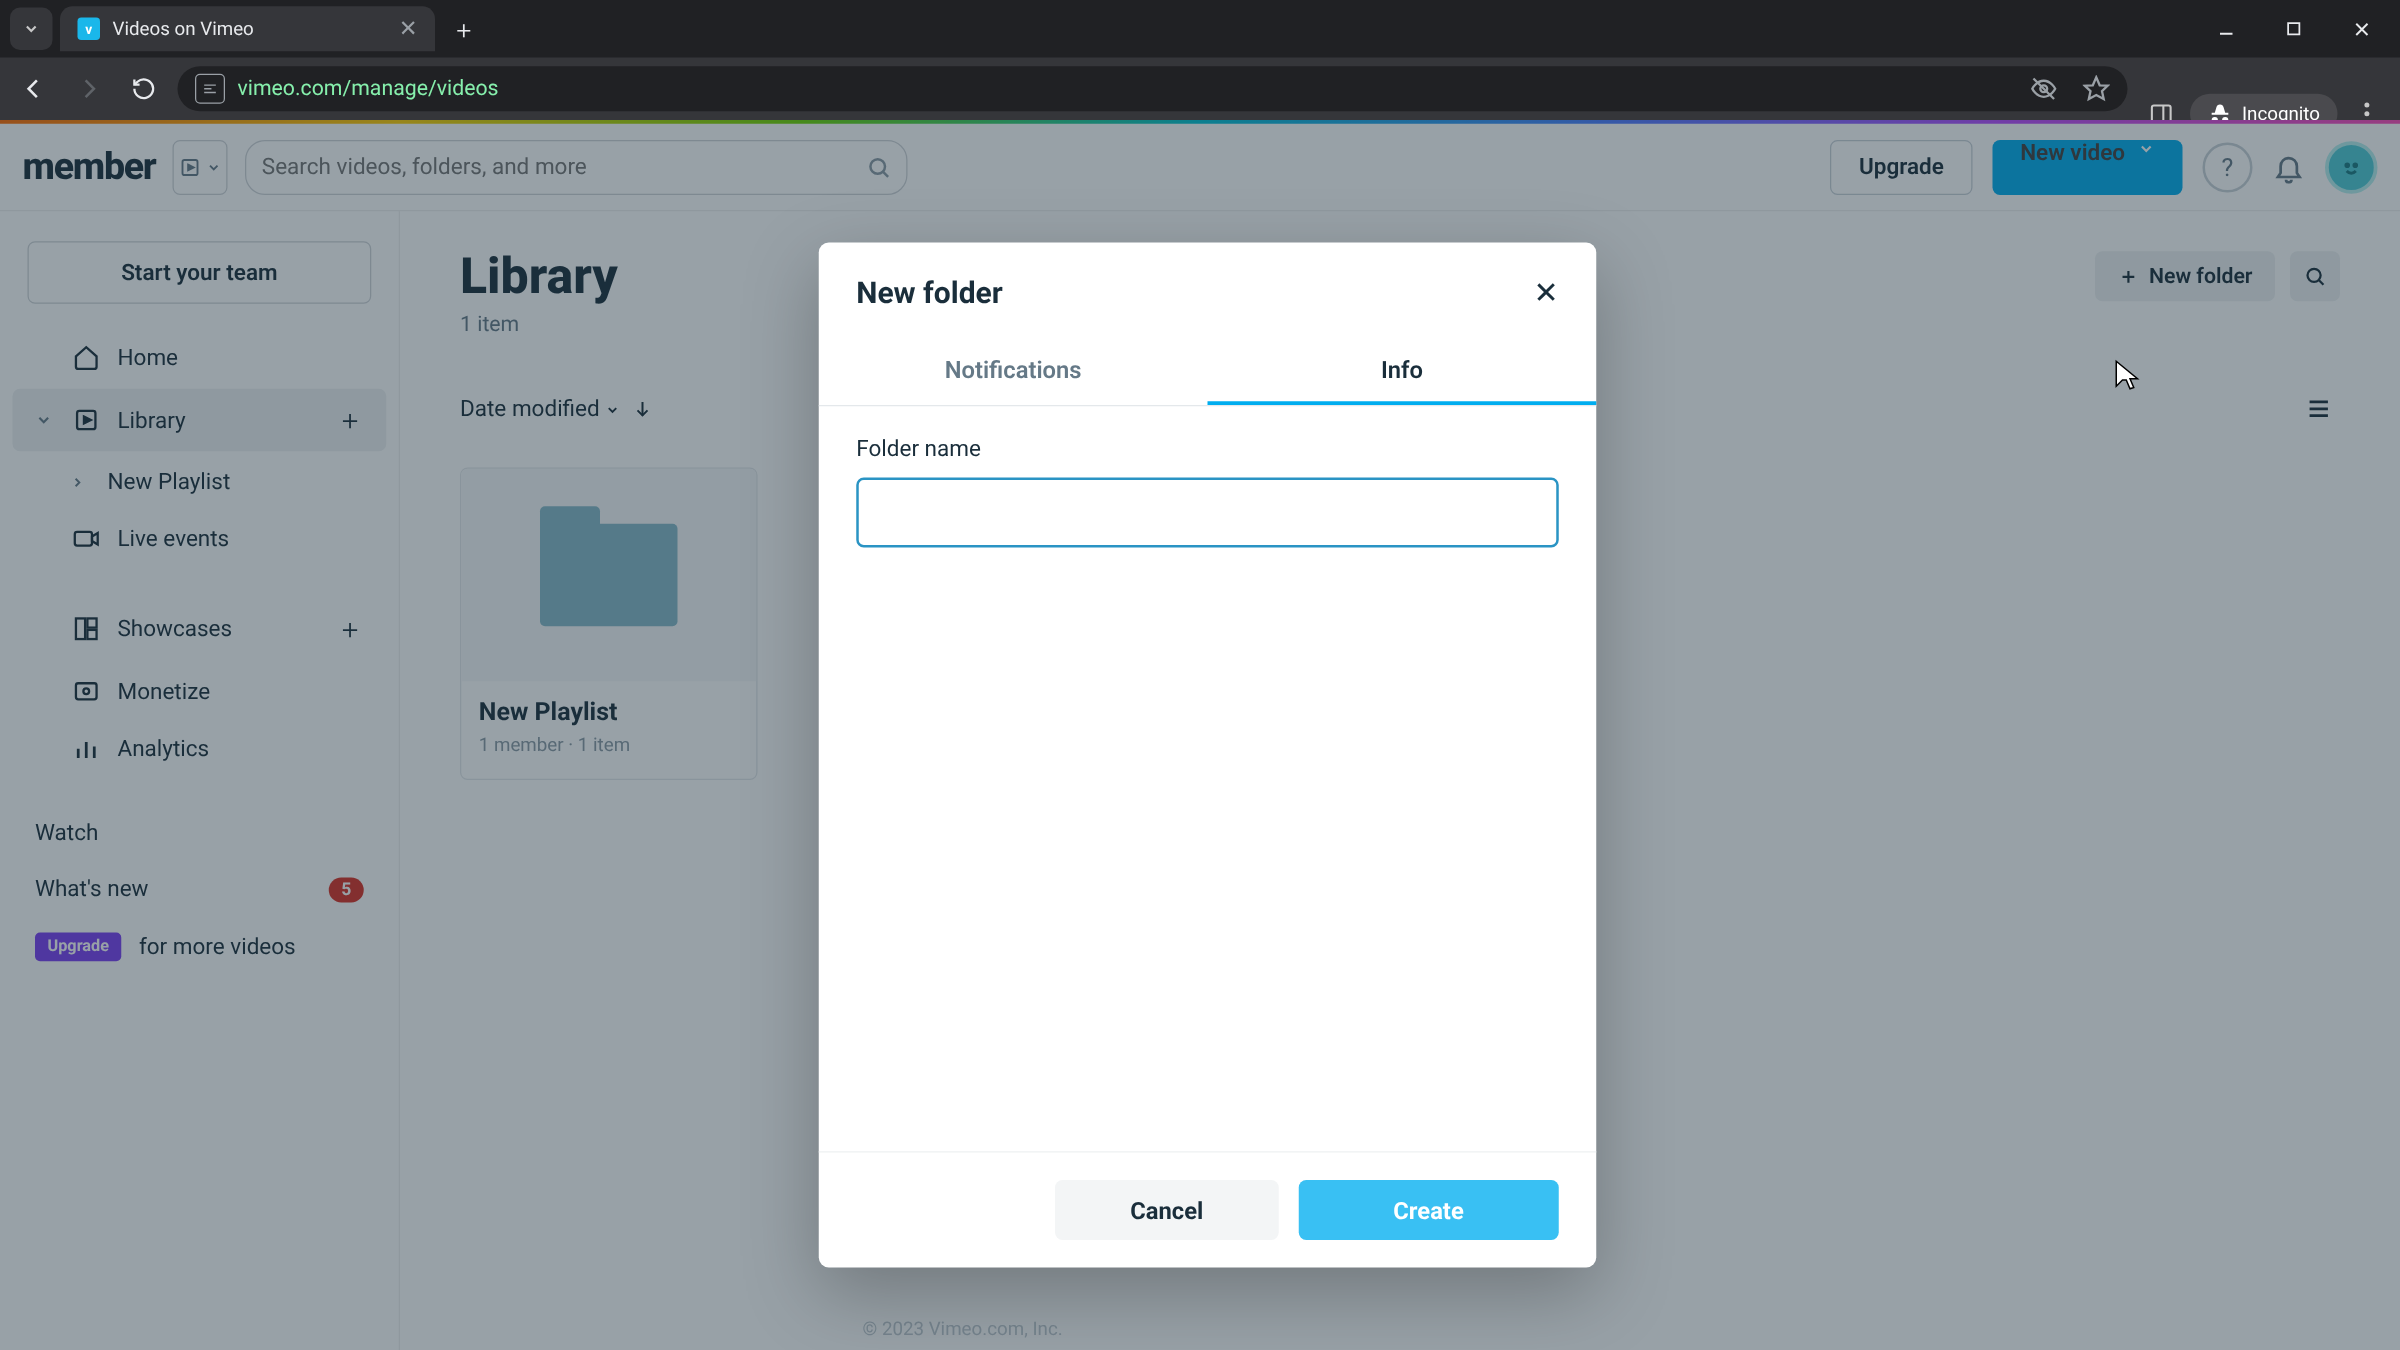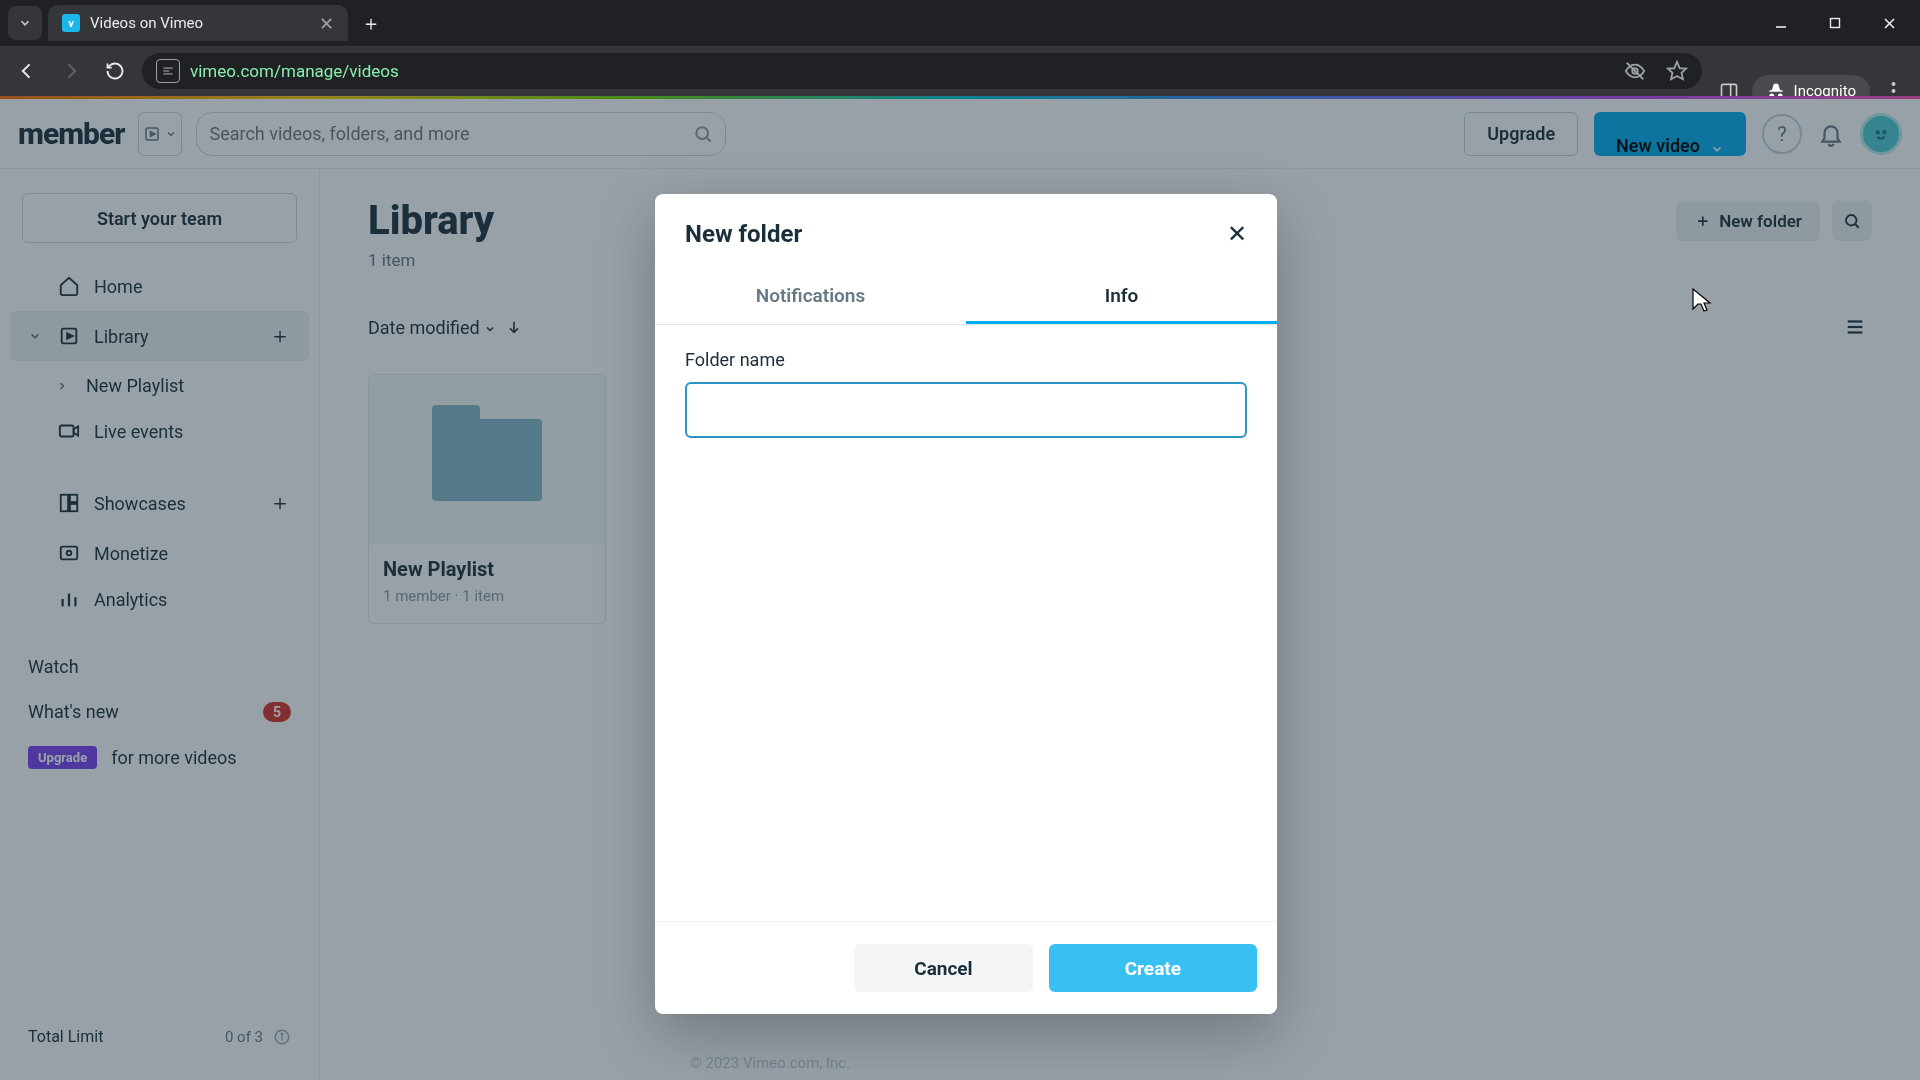--- a/index.html
+++ b/index.html
@@ -29,21 +29,21 @@
     .page { position:relative; height: calc(1080px - 96px); background:#fff; }
     .rainbow{height:3px;background:linear-gradient(90deg,#ff6b00,#ffcd00,#6bd400,#00c1d4,#4a7dff,#b84aff,#ff4ab8);}
 
     .app-header{height:70px;display:flex;align-items:center;padding:0 18px;gap:14px;border-bottom:1px solid #eee;}
     .vimeo-logo{font-size:30px;font-weight:800;letter-spacing:-1px;color:#1a2e3b;}
     .app-header .pick{width:44px;height:44px;border:1px solid #d0d4d8;border-radius:6px;display:flex;align-items:center;justify-content:center;gap:4px;color:#657987;}
     .search-wrap{flex:0 0 530px;height:44px;border:1px solid #d0d4d8;border-radius:16px;display:flex;align-items:center;padding:0 12px;color:#8a9aa5;font-size:18px;}
     .search-wrap input{flex:1;border:none;outline:none;font-size:18px;color:#1a2e3b;background:transparent;}
     .header-right{margin-left:auto;display:flex;align-items:center;gap:16px;}
     .btn-outline{height:44px;padding:0 22px;border:1px solid #c9d1d8;border-radius:6px;background:#fff;font-size:18px;font-weight:600;color:#1a2e3b;}
-    .btn-primary{height:44px;padding:0 22px;border:none;border-radius:6px;background:#00adef;color:#000000;font-size:18px;font-weight:600;display:flex;align-items:flex-end;gap:10px;}
+    .btn-primary{height:44px;padding:0 22px;border:none;border-radius:6px;background:#00adef;color:#404040;font-size:18px;font-weight:600;display:flex;align-items:flex-start;gap:10px;}
     .icon-circle{width:40px;height:40px;border:2px solid #c9d1d8;border-radius:50%;display:flex;align-items:center;justify-content:center;color:#657987;font-size:20px;}
     .avatar{width:42px;height:42px;border-radius:50%;background:#4ecad6;border:3px solid #b4efef;display:flex;align-items:center;justify-content:center;}
     .avatar svg{width:22px;height:22px;}
 
     .body-row{display:flex;height:calc(100% - 73px);}
     .sidebar{width:320px;border-right:1px solid #eee;padding:20px 10px;display:flex;flex-direction:column;gap:4px;font-size:18px;color:#1a2e3b;}
     .side-btn{height:50px;border:1px solid #d0d4d8;border-radius:6px;background:#fff;font-size:18px;font-weight:600;color:#1a2e3b;margin:4px 12px 18px;}
     .side-item{display:flex;align-items:center;gap:14px;padding:10px 18px;border-radius:6px;}
     .side-item.active{background:#eef1f2;}
     .side-item .chev{width:16px;color:#8a9aa5;}
@@ -83,21 +83,21 @@
     .modal{position:absolute;left:655px;top:98px;width:622px;height:820px;background:#fff;border-radius:8px;box-shadow:0 20px 60px rgba(0,0,0,.25);display:flex;flex-direction:column;}
     .modal-head{padding:26px 30px 0;display:flex;align-items:center;}
     .modal-head h2{font-size:24px;font-weight:700;color:#1a2e3b;}
     .modal-head .x{margin-left:auto;font-size:24px;color:#1a2e3b;}
     .tabs{display:flex;margin-top:22px;border-bottom:1px solid #e4e8eb;}
     .tab-btn{flex:1;text-align:center;padding:14px 0;font-size:19px;font-weight:600;color:#657987;}
     .tab-btn.active{color:#1a2e3b;border-bottom:3px solid #00adef;}
     .modal-body{padding:24px 30px;flex:1;}
     .field-label{font-size:18px;color:#1a2e3b;margin-bottom:12px;}
     .text-input{width:100%;height:56px;border:2px solid #2a94c4;border-radius:6px;padding:0 16px;font-size:19px;outline:none;color:#1a2e3b;}
-    .modal-foot{border-top:1px solid #eef1f2;padding:22px 20px;display:flex;justify-content:flex-end;gap:16px;}
+    .modal-foot{border-top:1px solid #eef1f2;padding:22px 30px;display:flex;justify-content:flex-end;gap:16px;}
     .btn-ghost{height:48px;padding:0 60px;border:none;border-radius:6px;background:#f3f5f6;color:#1a2e3b;font-size:19px;font-weight:700;}
     .btn-create{height:48px;padding:0 76px;border:none;border-radius:6px;background:#39c0f3;color:#fff;font-size:19px;font-weight:700;}
 
     .cursor{position:absolute;pointer-events:none;z-index:9999;}
 
     svg{display:block;}
   </style>
 </head>
 <body>
 
@@ -340,29 +340,20 @@
       <div class="side-item">
         <span>What's new</span>
         <span class="badge-count">5</span>
       </div>
 
       <div class="side-item">
         <span class="upgrade-chip">Upgrade</span>
         <span>for more videos</span>
       </div>
 
-      <div class="side-footer">
-        <span class="left">Total Limit</span>
-        <span>0 of 3</span>
-        <svg width="18" height="18" viewBox="0 0 24 24" fill="none" stroke="#9aa7b0" stroke-width="2">
-            <circle cx="12" cy="12" r="9"></circle>
-            <line x1="12" y1="11" x2="12" y2="17"></line>
-            <circle cx="12" cy="8" r="1" fill="#9aa7b0"></circle>
-          </svg>
-      </div>
     </div>
 
     <div class="main">
       <div class="title-row">
         <h1>Library</h1>
         <div class="main-actions">
           <button class="btn-soft">
             <span>＋</span>
             <span>New folder</span>
           </button>

